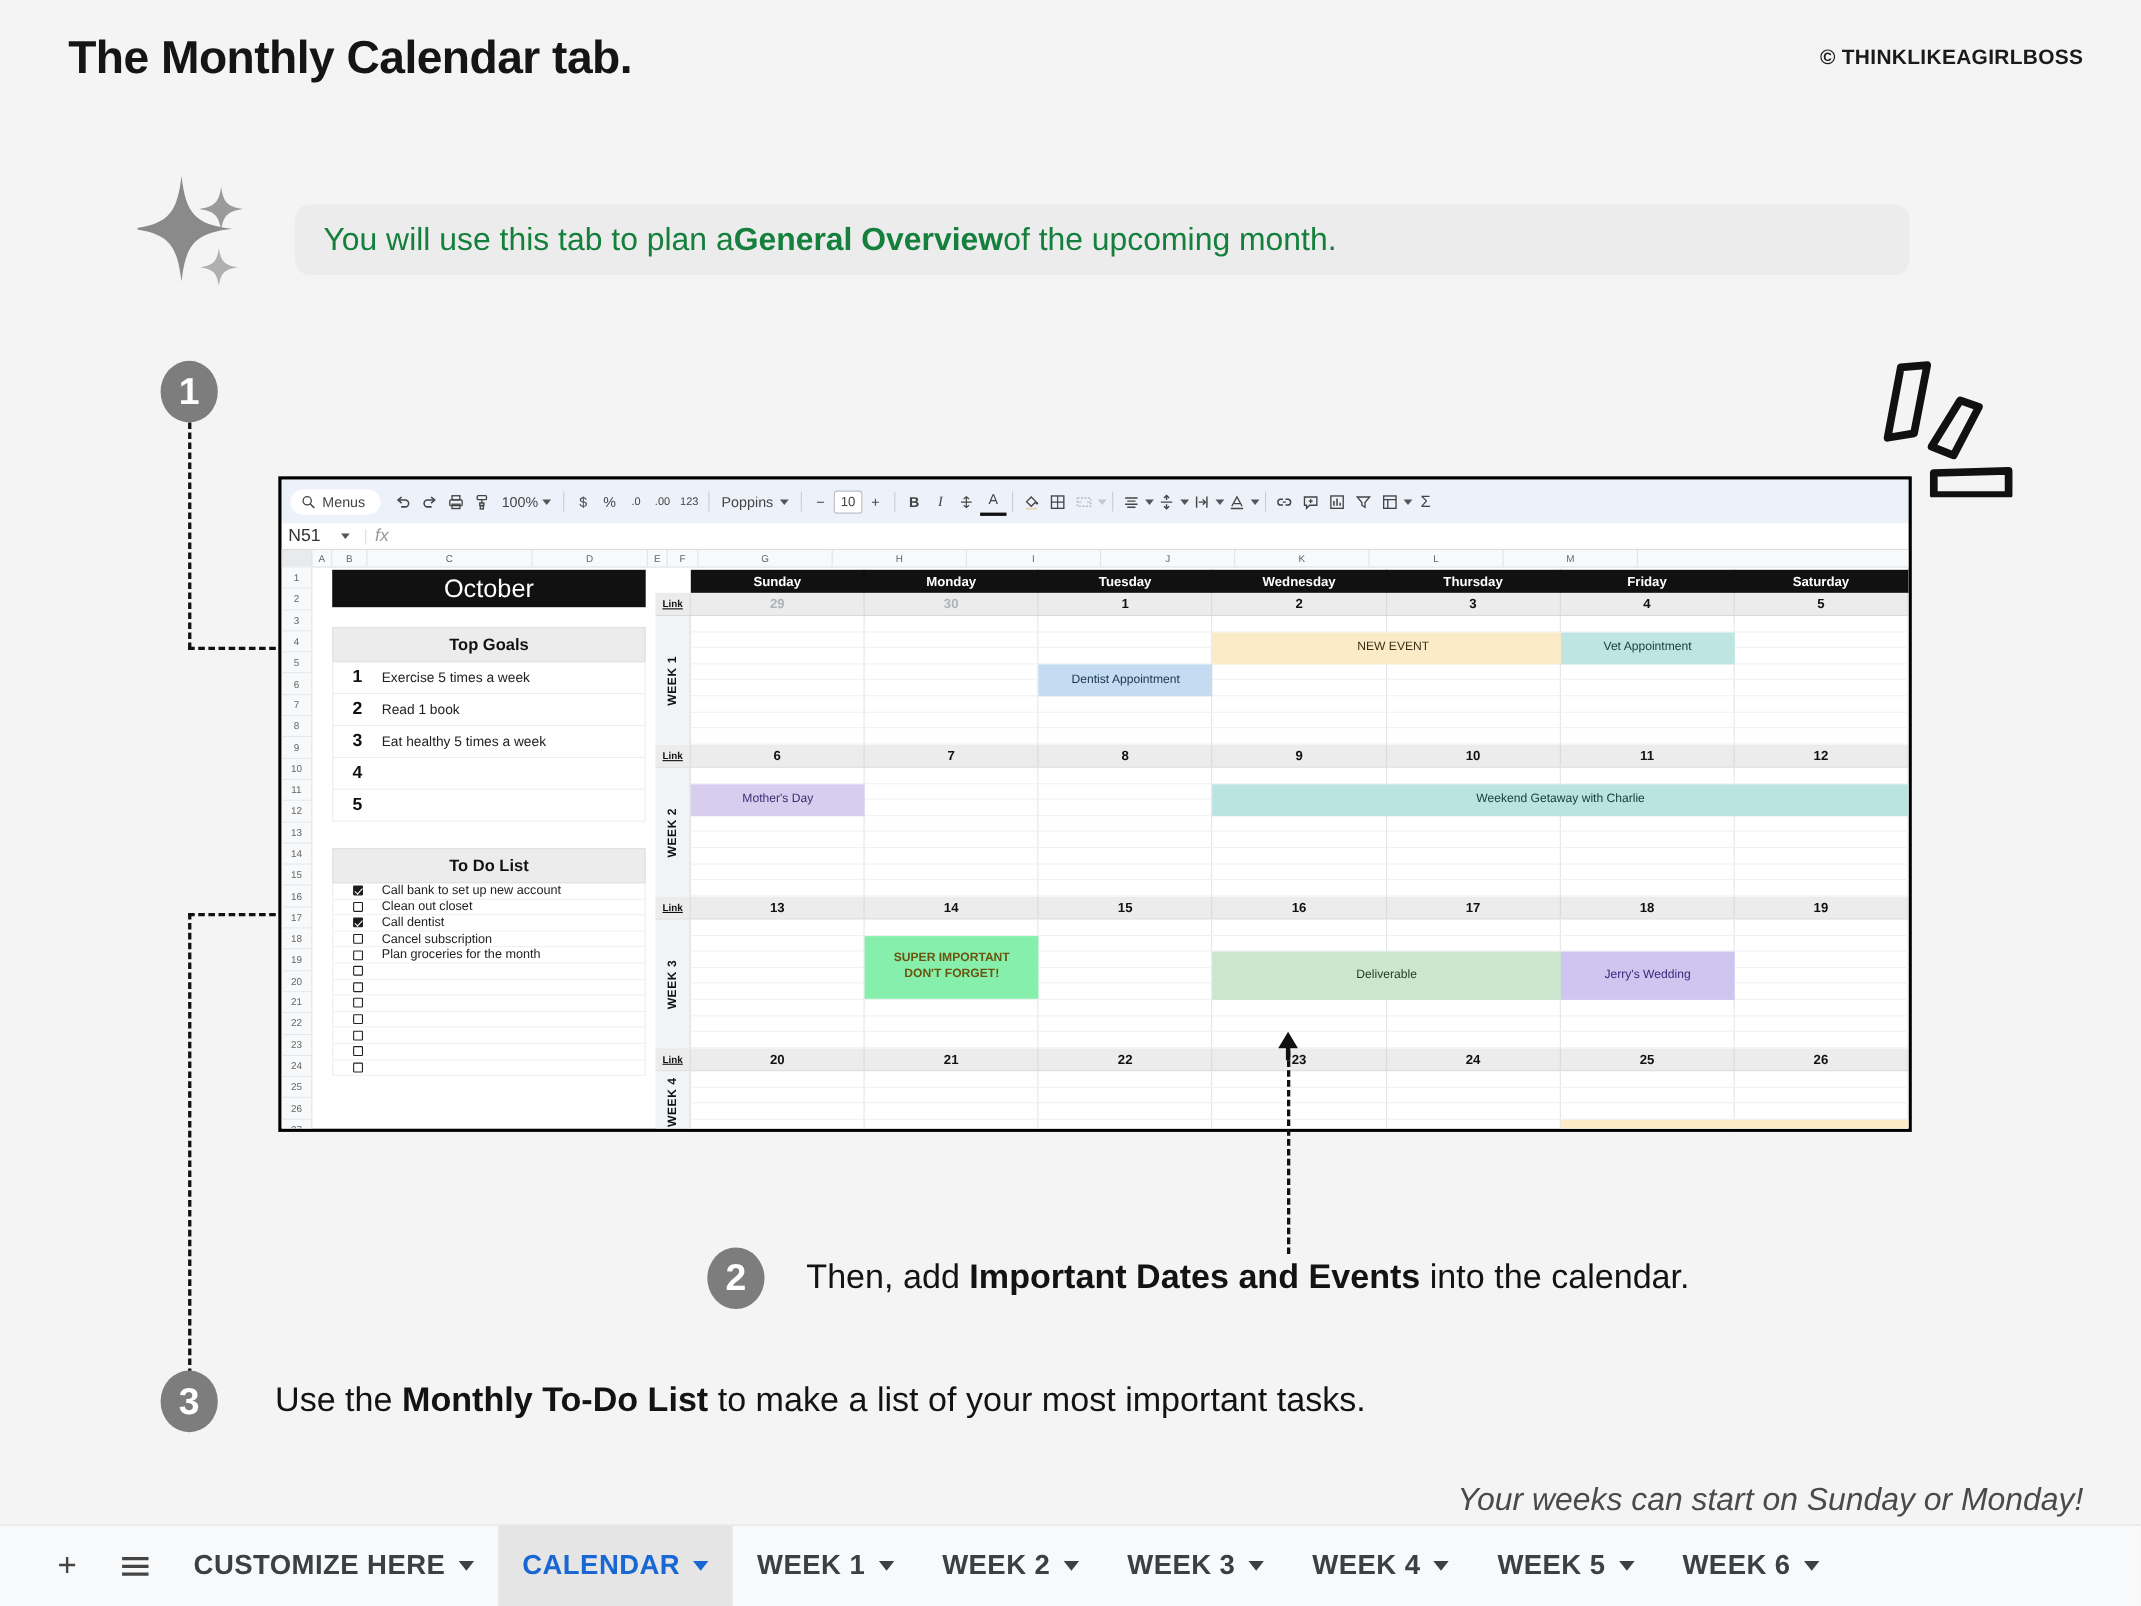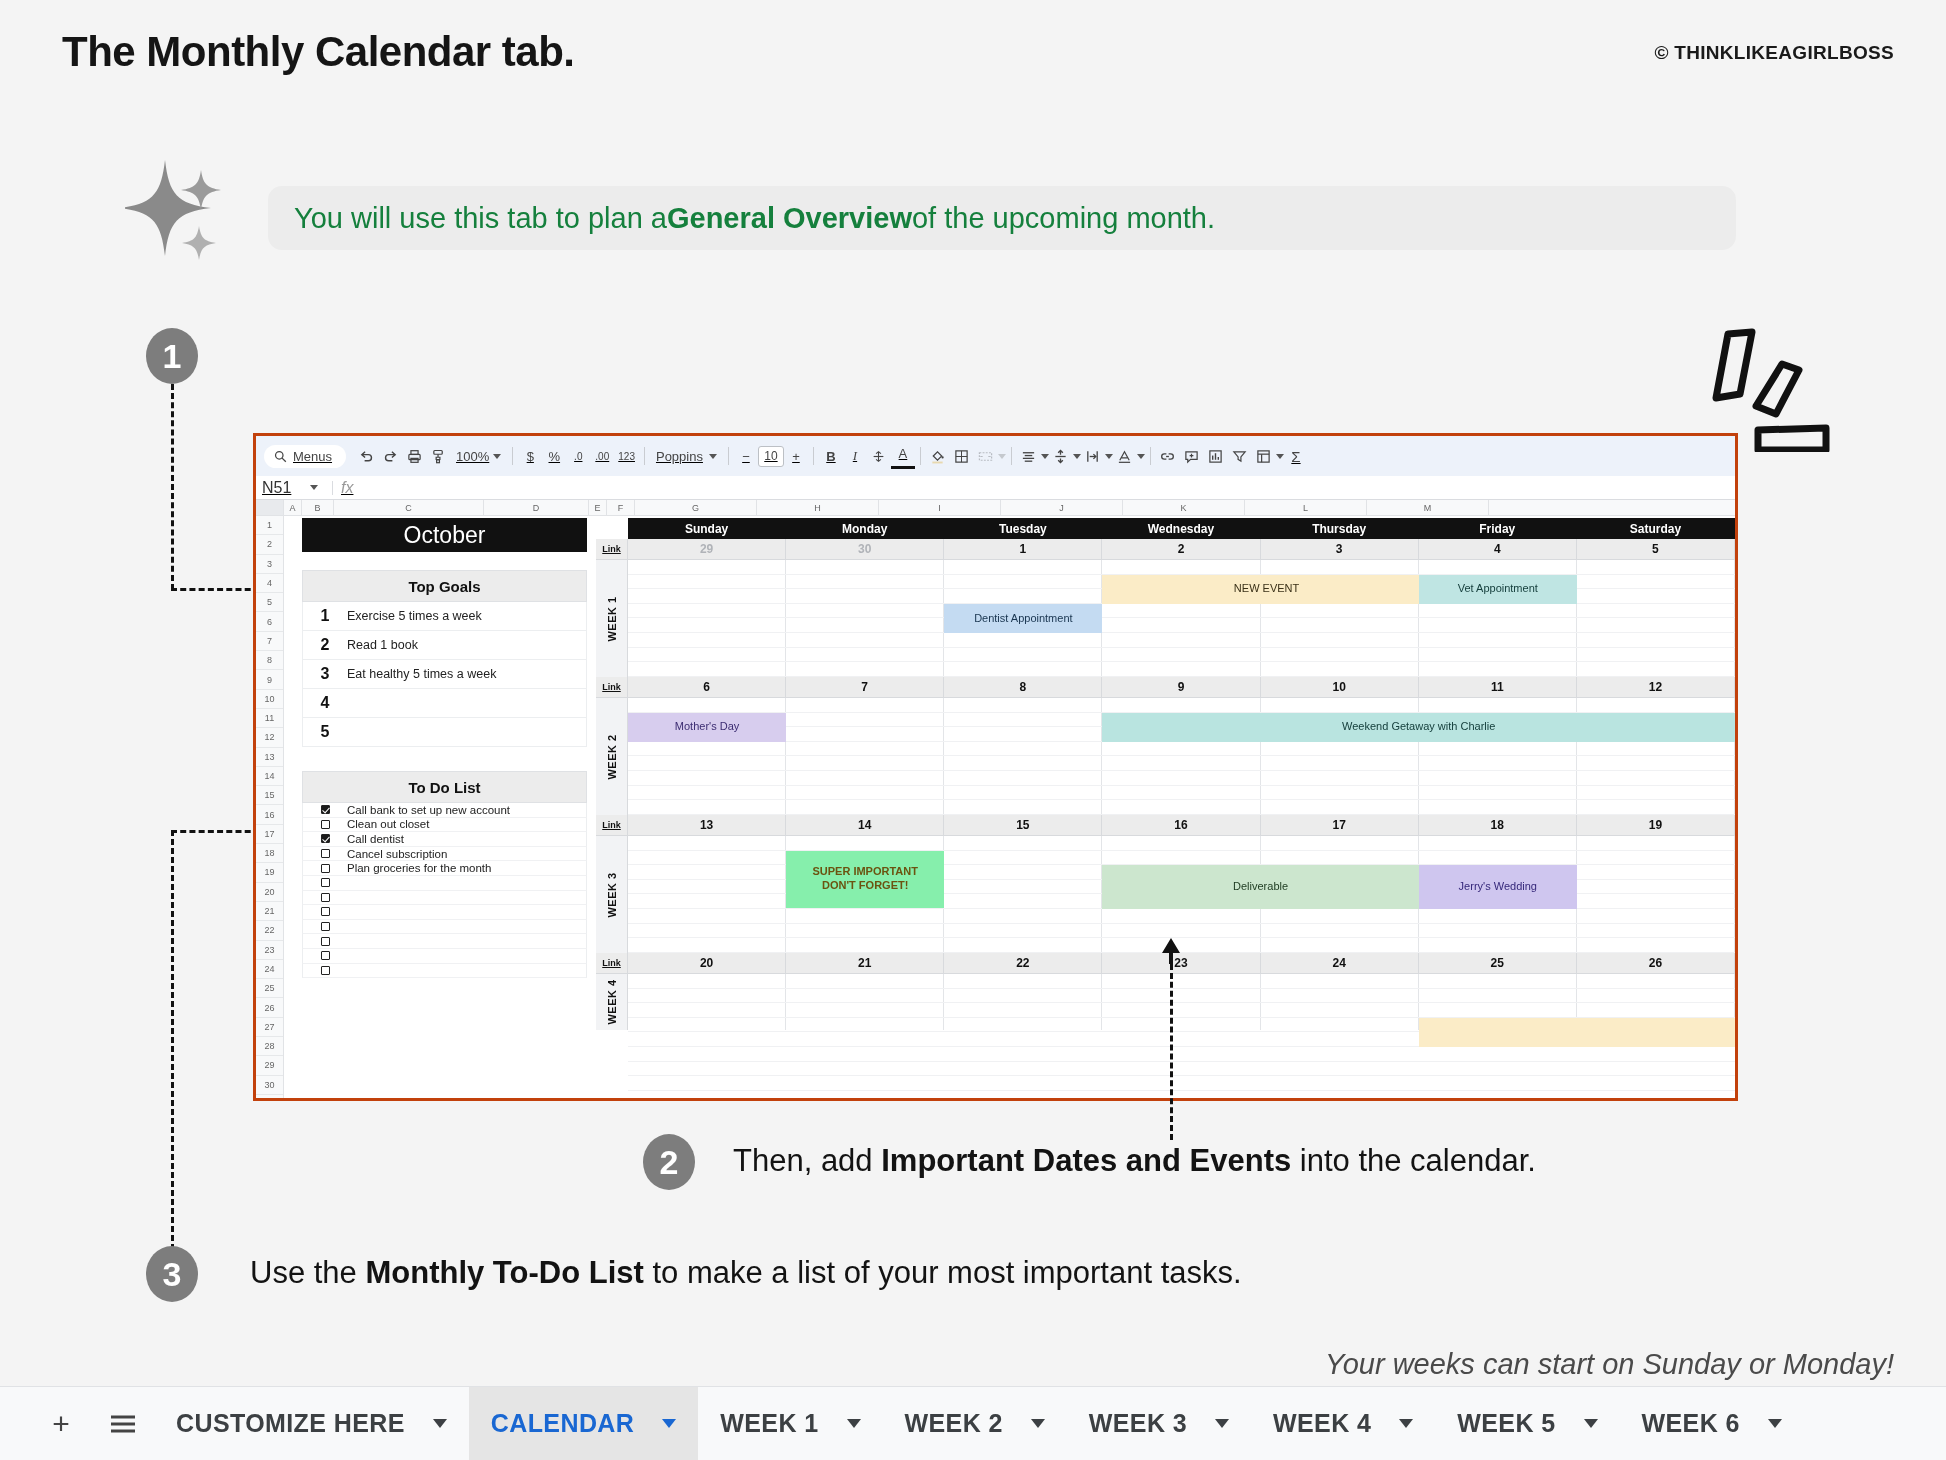--- a/index.html
+++ b/index.html
@@ -60,25 +60,24 @@
   .dash-v, .dash-h { position: absolute; }
   .dash-v { border-left: 3px dashed #111; }
   .dash-h { border-top: 3px dashed #111; }
 
   
   .doodle { position: absolute; }
 
   
   #sheet {
     position: absolute; left: 253px; top: 433px;
-    width: 1485px; height: 668px;
+    width: 1485px; height: 596px;
     background: #fff;
-    border: 3px solid #c2410c;
+    border: 3px solid #000000;
     overflow: hidden;
-    text-decoration: underline;
   }
   
   .tb {
     height: 40px; background: #edf2fa;
     display: flex; align-items: center; gap: 0px;
     padding: 0 8px; font-size: 13px; color: #444;
   }
   .tb-menus {
     display:flex; align-items:center; gap:6px;
     background:#fff; border-radius: 14px; padding: 4px 14px 4px 10px;
@@ -210,21 +209,21 @@
   #tabbar {
     position:absolute; left:0; bottom:0; width:1946px; height:74px;
     background:#f8f9fa; border-top:1px solid #e0e2e5;
     display:flex; align-items:center; padding-left: 30px; gap:0;
   }
   .tb-plus, .tb-hamb {
     width:62px; height:74px; display:flex; align-items:center; justify-content:center;
     font-size:30px; color:#444;
   }
   .sheet-tab {
-    height:74px; display:flex; align-items:center; gap:28px;
+    height:74px; display:flex; align-items:center; gap:12px;
     padding:0 22px; font-size:25px; font-weight:600; color:#3c4043;
     letter-spacing:0.4px; white-space:nowrap;
   }
   .sheet-tab.active { background:#e5e5e5; color:#1967d2;justify-content:space-between; }
   .tab-caret { width:0;height:0;border-left:7px solid transparent;border-right:7px solid transparent;border-top:9px solid currentColor; }
 </style>
 </head>
 <body>
 
 <div id="page">

